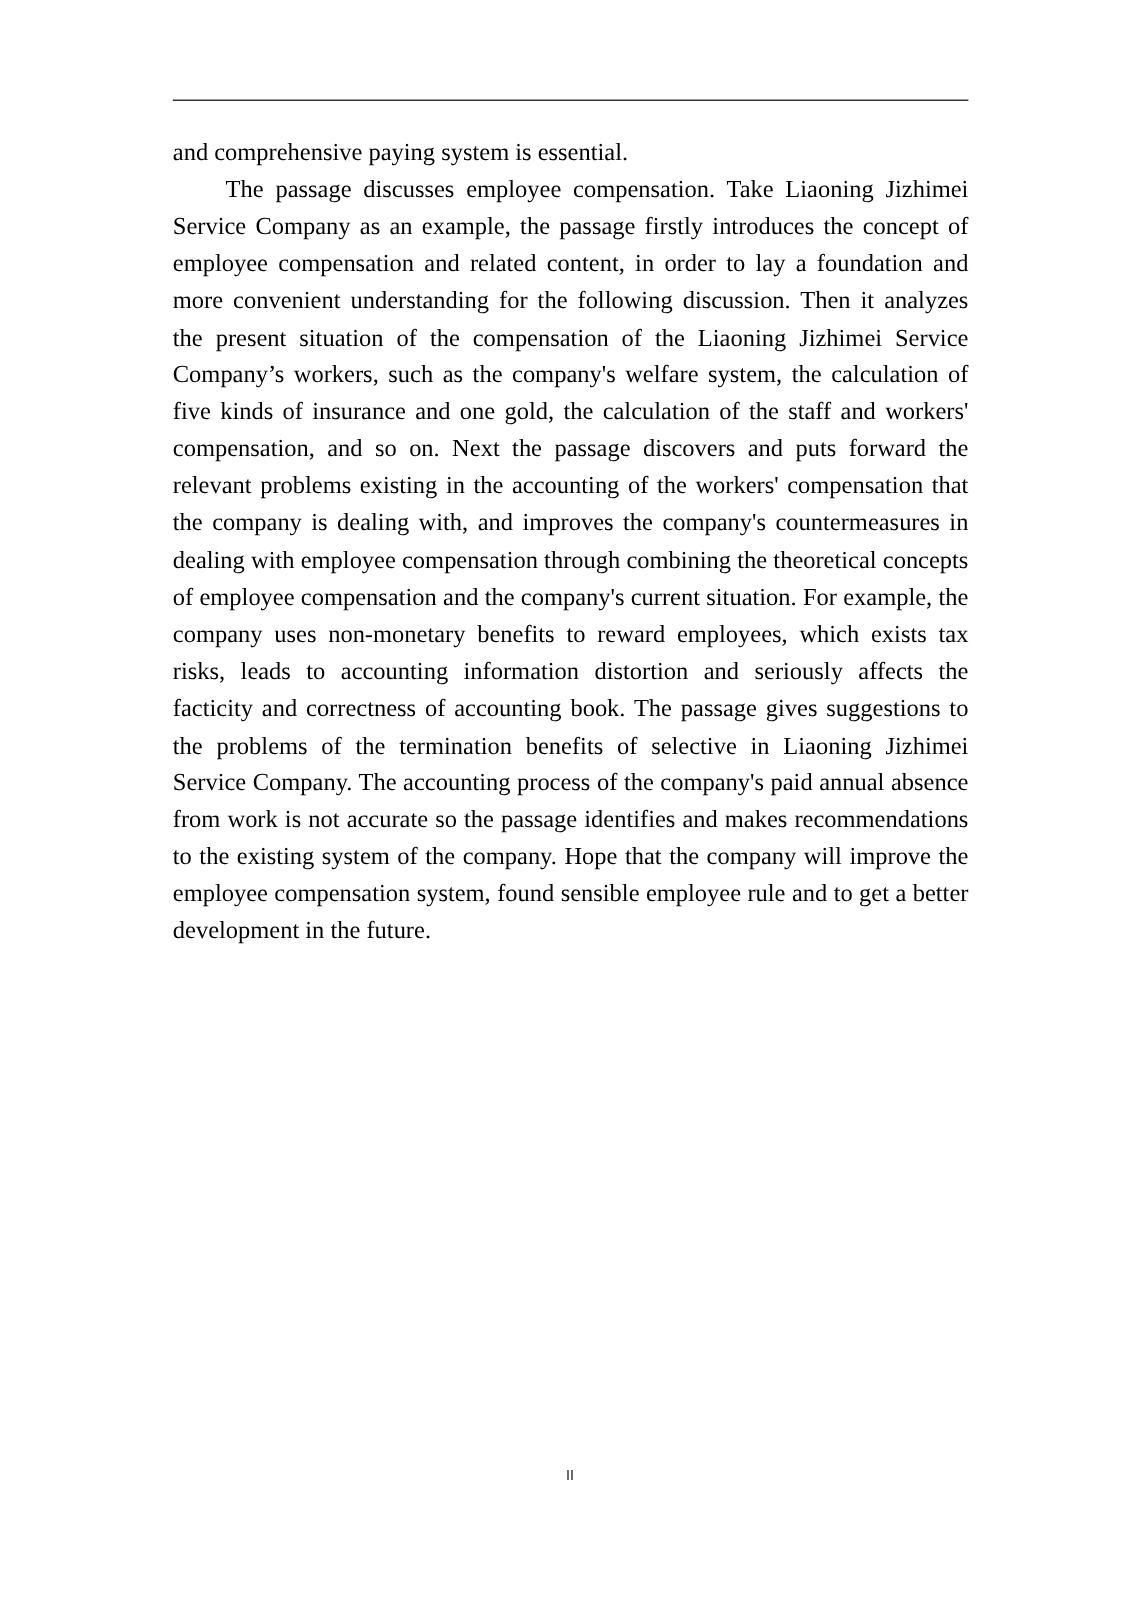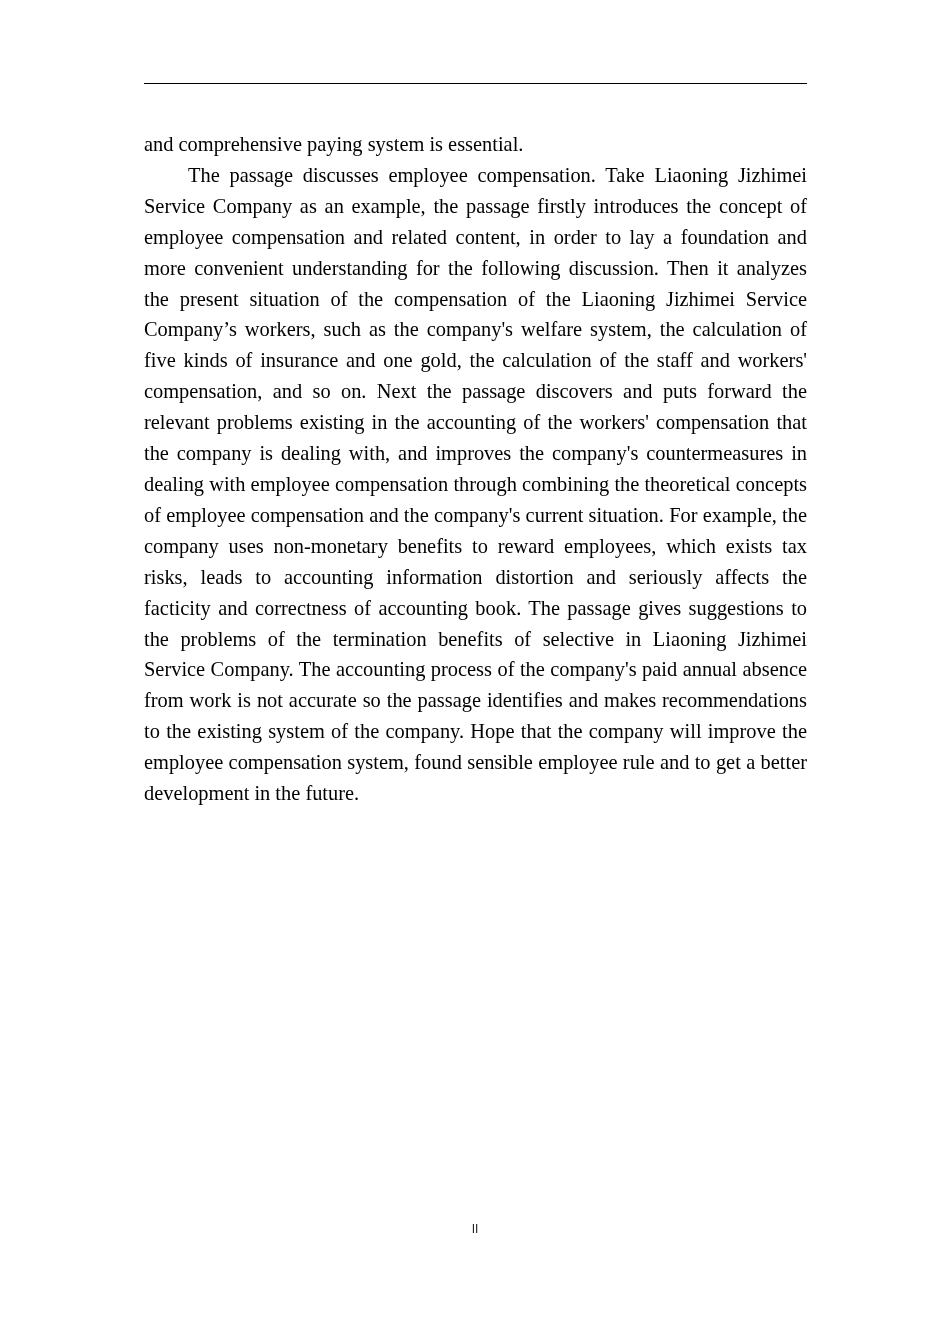--- a/index.html
+++ b/index.html
@@ -1,19 +1,19 @@
 <!DOCTYPE html>
 <html><head>
 <meta charset="utf-8">
 <style>
   html, body { margin: 0; padding: 0; background: #ffffff; }
   body { width: 950px; height: 1344px; position: relative; overflow: hidden; }
   .rule { position: absolute; left: 144px; top: 83px; width: 663px; height: 0; border-top: 1.3px solid #000; }
   .body-text {
-    position: absolute; left: 144px; top: 129px; width: 663px;
+    position: absolute; left: 144px; top: 112px; width: 663px;
     font-family: "Liberation Serif", serif; font-size: 20.4px; line-height: 30.9px;
     color: #000; text-align: justify;
   }
   .body-text p { margin: 0; }
   .indent { text-indent: 44px; }
   .keywords { margin-top: 31px !important; }
   .kw-label { font-weight: bold; }
   .page-num {
     position: absolute; left: 0; width: 950px; top: 1222px; text-align: center;
     font-family: "Liberation Sans", sans-serif; font-size: 12px; color: #222;

